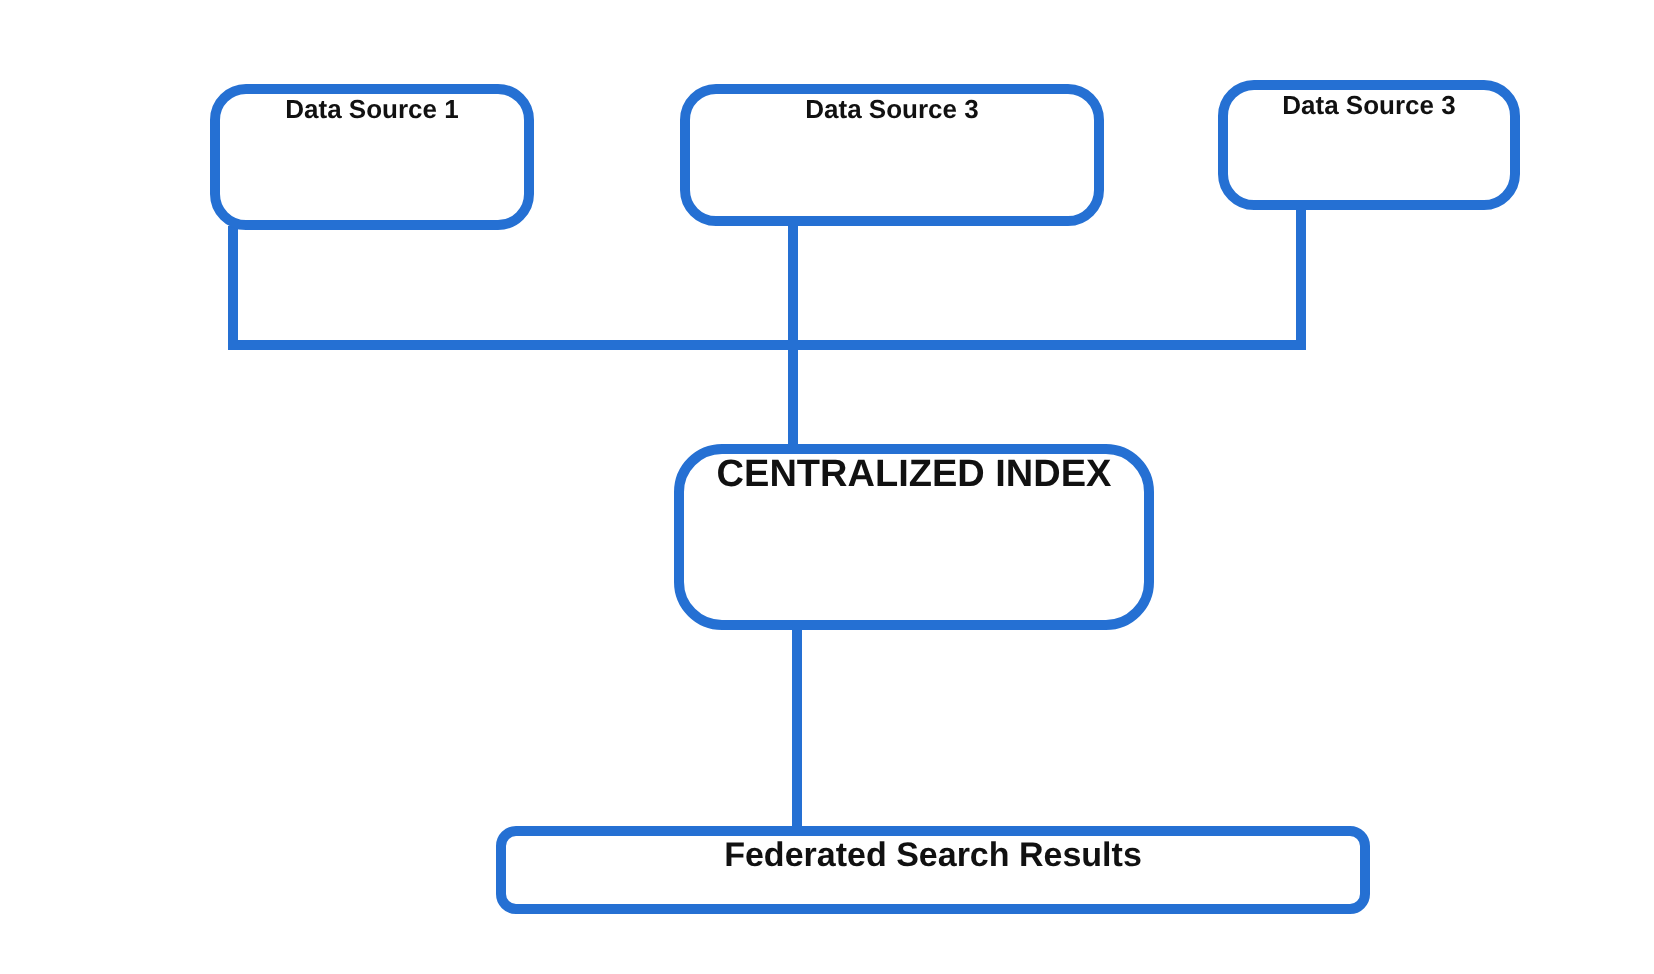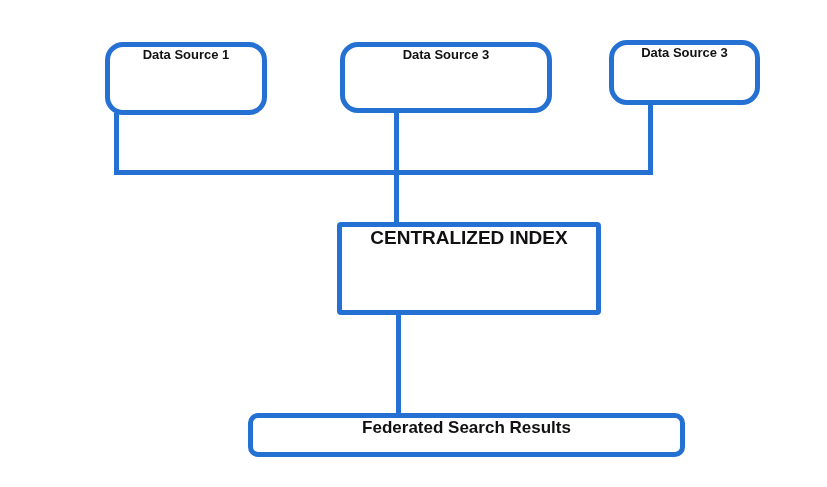--- a/index.html
+++ b/index.html
@@ -34,22 +34,22 @@
   }
   .node-source {
     border-radius: 18px;
     font-size: 13px;
     padding-bottom: 10px;
   }
   #node-source1 { left: 60px;  top: 42px; width: 162px; height: 73px; }
   #node-source2 { left: 295px; top: 42px; width: 212px; height: 71px; }
   #node-source3 { left: 564px; top: 40px; width: 151px; height: 65px; }
   #node-index {
-    left: 292px; top: 222px; width: 264px; height: 93px;
-    border-radius: 4px;
+    left: 292px; top: 222px; width: 240px; height: 93px;
+    border-radius: 24px;
     font-size: 19px;
     padding-bottom: 24px;
   }
   #node-results {
     left: 203px; top: 413px; width: 437px; height: 44px;
     border-radius: 10px;
     font-size: 17px;
   }
   .connector {
     position: absolute;

